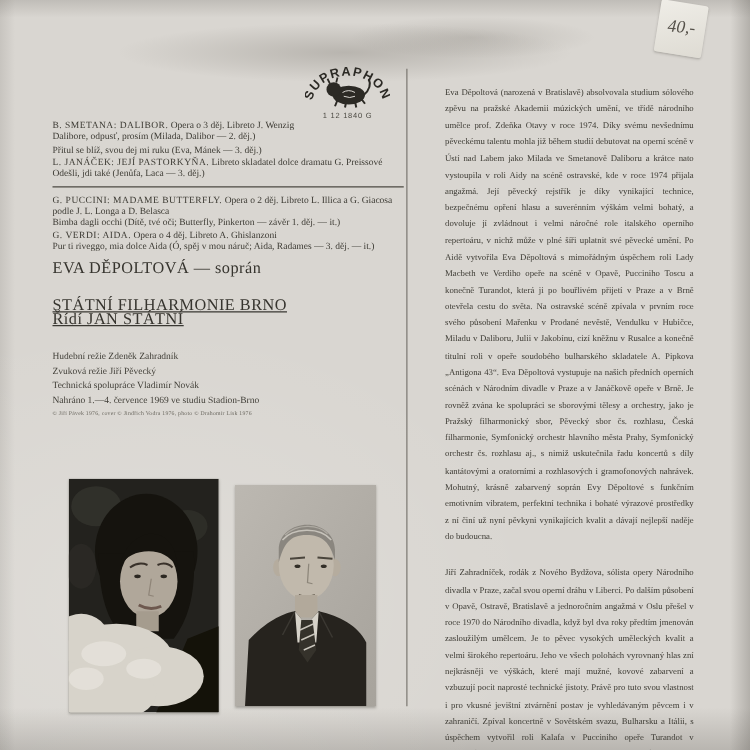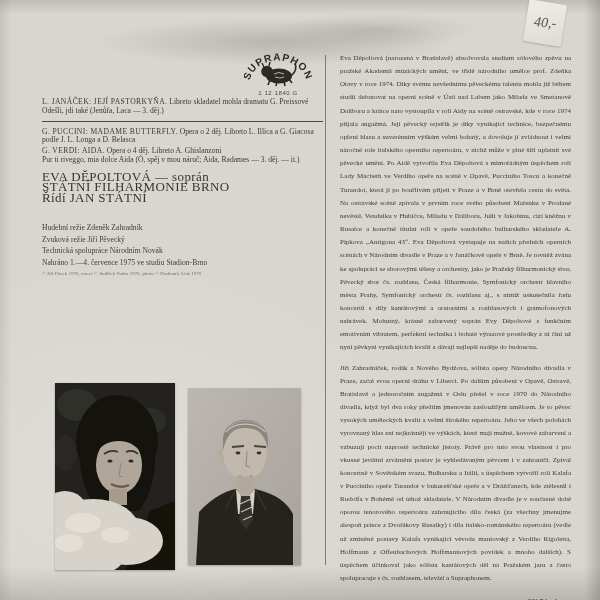--- a/index.html
+++ b/index.html
@@ -22,28 +22,28 @@
     font-family:"Liberation Sans",sans-serif;}
   .vdivider{position:absolute;left:325px;top:55px;width:1px;height:510px;
     background:#6e6b64;opacity:.85;}
   .leftcol{position:absolute;left:42px;top:96px;width:282px;}
   .track{margin-bottom:2px;}
   .track .work,.track .aria{font-size:7.6px;line-height:8.8px;color:#3c3a33;}
   .track .wh{letter-spacing:.4px;}
   .sectionrule{border:none;border-top:1.4px solid #4c4a43;margin:5px 0 6px 0;width:281px;}
   .performers{margin-top:7px;}
   .pline{font-size:13px;line-height:10.5px;letter-spacing:.4px;color:#36342e;}
-  .orch{margin-top:0;}
+  .orch{margin-top:20px;text-decoration:underline;}
   .production{margin-top:19px;}
   .prodline{font-size:7.6px;line-height:11.5px;color:#403e37;}
   .copyline{font-size:4.6px;color:#6b6860;margin-top:3px;letter-spacing:.2px;}
   .photo{position:absolute;box-shadow:0 1px 2px rgba(60,56,50,.35);}
   .photo svg{display:block;}
   .rightcol{position:absolute;left:340px;top:52px;width:231px;}
-  .rightcol p{margin:0;font-size:7px;line-height:13.15px;text-align:justify;
+  .rightcol p{margin:16px;font-size:7px;line-height:13.15px;text-align:justify;
     color:#3d3b34;}
   .rightcol p + p{margin-top:7px;}
   .signature{margin-top:13px;text-align:right;padding-right:12px;font-size:8px;
     color:#3a3831;}
   .sticker{position:absolute;right:36px;top:2px;width:38px;height:42px;
     background:linear-gradient(160deg,#efede7,#dedbd3);transform:rotate(9deg);
     border-radius:2px;box-shadow:0 1px 2px rgba(60,56,50,.3);
     display:flex;align-items:center;justify-content:center;}
   .sticker span{font-style:italic;font-size:14px;color:#55514a;transform:rotate(-4deg);}
 </style>
@@ -76,53 +76,59 @@
     </svg>
     <div class="catalog">1 12 1840 G</div>
   </div>
 
   <div class="vdivider"></div>
 
   <div class="leftcol">
 
     <div>
       <div class="track">
-      </div>
-      <div class="track">
-        <div class="work"><span class="wh">L. JANÁČEK: JEJÍ PASTORKYŇA.</span> <span>Libreto skladatel mohla dramatu G. Preissové</span></div>
+        <div class="work"><span class="wh">B. SMETANA: DALIBOR.</span> <span>Opera o 3 děj. Libreto J. Wenzig</span></div>
+        <div class="aria">Dalibore, odpusť, prosím (Milada, Dalibor — 2. děj.)</div>
+      </div>
+      <div class="track">
+        <div class="aria">Přitul se blíž, svou dej mi ruku (Eva, Mánek — 3. děj.)</div>
+      </div>
+      <div class="track">
+        <div class="work"><span class="wh">L. JANÁČEK: JEJÍ PASTORKYŇA.</span> <span>Libreto skladatel dolce dramatu G. Preissové</span></div>
         <div class="aria">Odešli, jdi také (Jenůfa, Laca — 3. děj.)</div>
       </div>
     </div>
 
     <hr class="sectionrule">
 
     <div>
       <div class="track">
         <div class="work"><span class="wh">G. PUCCINI: MADAME BUTTERFLY.</span> <span>Opera o 2 děj. Libreto L. Illica a G. Giacosa podle J. L. Longa a D. Belasca</span></div>
+        <div class="aria">Bimba dagli occhi (Dítě, tvé oči; Butterfly, Pinkerton — závěr 1. děj. — it.)</div>
       </div>
       <div class="track">
         <div class="work"><span class="wh">G. VERDI: AIDA.</span> <span>Opera o 4 děj. Libreto A. Ghislanzoni</span></div>
         <div class="aria">Pur ti riveggo, mia dolce Aida (Ó, spěj v mou náruč; Aida, Radames — 3. děj. — it.)</div>
       </div>
     </div>
 
     <div class="performers">
       <div class="pline">EVA DĚPOLTOVÁ — soprán</div>
     </div>
 
     <div class="orch">
       <div class="pline">STÁTNÍ FILHARMONIE BRNO</div>
       <div class="pline">Řídí JAN STÁTNÍ</div>
     </div>
 
     <div class="production">
       <div class="prodline">Hudební režie Zdeněk Zahradník</div>
       <div class="prodline">Zvuková režie Jiří Pěvecký</div>
-      <div class="prodline">Technická spolupráce Národním Novák</div>
-      <div class="prodline">Nahráno 1.—4. července 1975 ve studiu Stadion-Brno</div>
+      <div class="prodline">Technická spolupráce Vladimír Novák</div>
+      <div class="prodline">Nahráno 1.—4. července 1969 ve studiu Stadion-Brno</div>
     </div>
 
     <div class="copyline">© Jiří Pávek 1976, cover © Jindřich Vodra 1976, photo © Drahomír Lísk 1976</div>
   </div>
 
   <div class="photo" style="left:55px;top:383px;">
     <svg width="120" height="187" viewBox="0 0 120 187">
       <rect width="120" height="187" fill="#23221e"></rect>
       <ellipse cx="22" cy="22" rx="20" ry="16" fill="#3d3c34" opacity=".55"></ellipse>
       <ellipse cx="95" cy="38" rx="16" ry="13" fill="#38372f" opacity=".5"></ellipse>

